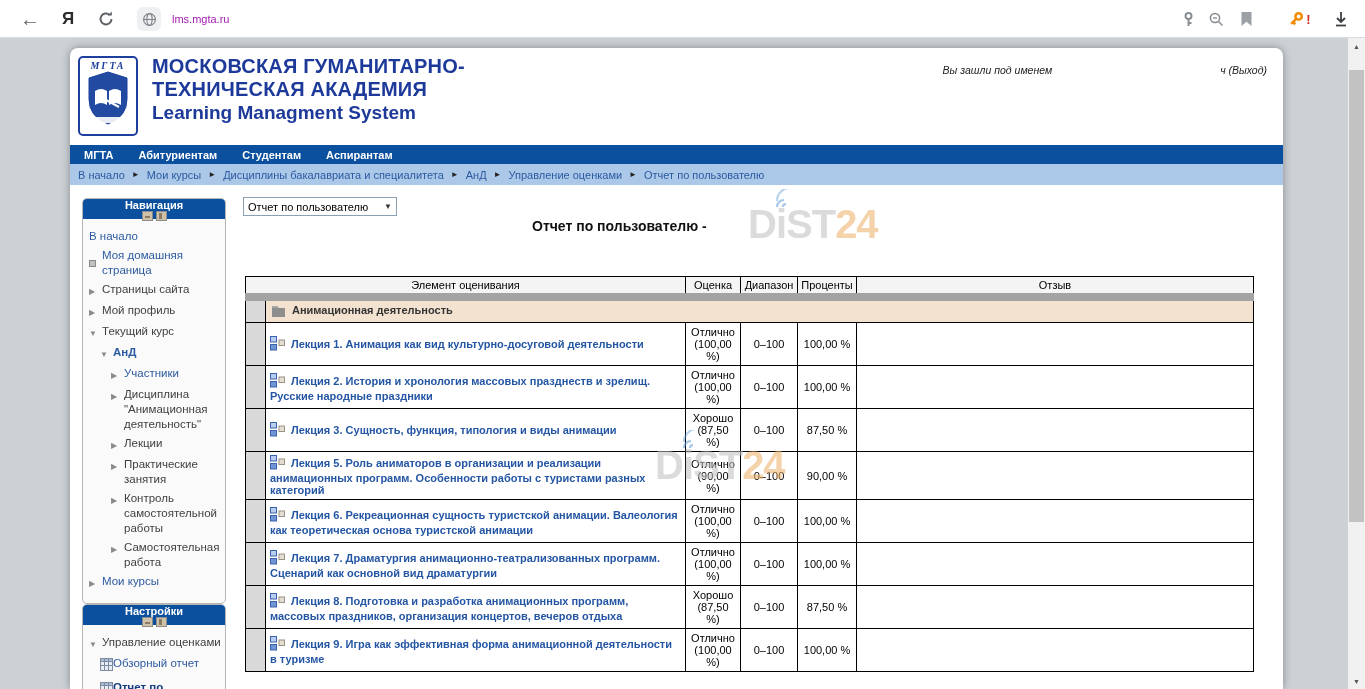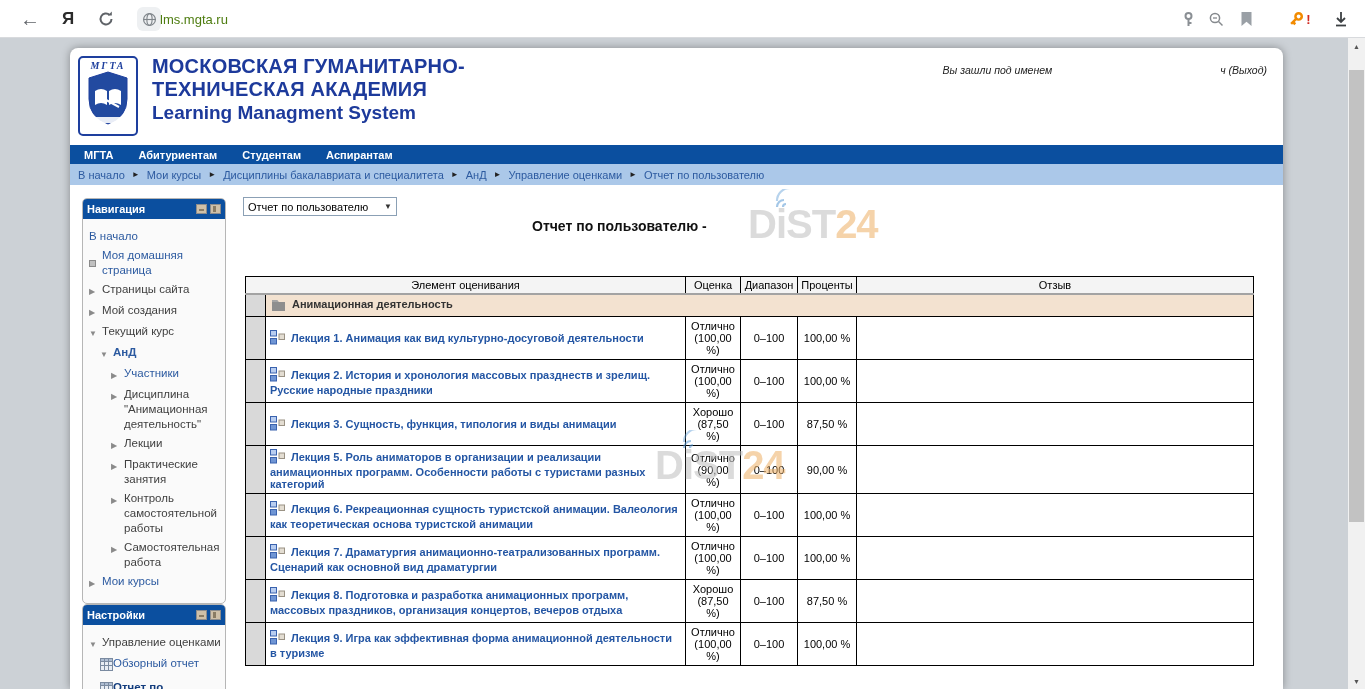--- a/index.html
+++ b/index.html
@@ -7,21 +7,21 @@
   #stage { position:relative; width:1365px; height:689px; }
 
   
   .toolbar { position:absolute; top:0; left:0; width:100%; height:38px; background:#fff; border-bottom:1px solid #d8dadd; z-index:50; }
   .tb-item { position:absolute; top:0; height:38px; display:flex; align-items:center; justify-content:center; color:#5f6368; }
   .tb-back { left:16px; width:28px; font-size:20px; }
   .tb-yandex { left:56px; width:24px; font-size:17px; font-weight:bold; color:#2b2b2b; }
   .tb-refresh { left:92px; width:28px; }
   .tb-globechip { left:136px; width:26px; }
   .globe-chip { width:24px; height:24px; border-radius:6px; background:#eef0f2; display:flex; align-items:center; justify-content:center; }
-  .tb-url { left:160px; font-size:13px; color:#4d7c0f; }
+  .tb-url { left:172px; font-size:11px; color:#a21caf; }
   .tb-title { left:260px; font-size:13px; color:#202124; }
   .tb-key { left:1176px; width:24px; }
   .tb-zoom { left:1204px; width:24px; }
   .tb-bookmark { left:1234px; width:24px; }
   .tb-okey { left:1284px; width:30px; }
   .okey-excl { color:#d42a20; font-weight:bold; font-size:13px; margin-left:1px; }
   .tb-download { left:1328px; width:26px; }
 
   
   .page { position:absolute; top:38px; left:0; width:1365px; height:651px; background:#ccd1d6; }
@@ -46,21 +46,21 @@
   .breadcrumb a { color:#2c5aa0; text-decoration:none; cursor:pointer; }
   .bc-sep { color:#222; font-size:8px; }
 
   
   .body-region { position:relative; height:504px; }
 
   
   .block { position:absolute; left:12px; width:144px; border:1px solid #b6b6b6; border-radius:5px; background:#fafafa; overflow:hidden; }
   .block-nav { top:13px; }
   .block-settings { top:419px; height:200px; }
-  .block-header { height:20px; background:#0b4f9f; display:flex; align-items:center; padding:0 4px; }
+  .block-header { height:20px; background:#0b4f9f; display:flex; align-items:center; padding:0 4px;flex-direction:column; }
   .block-header .bh-title { color:#fff; font-size:11px; font-weight:bold; flex:1; }
   .bh-icons { display:flex; gap:3px; }
   .bh-ic { width:11px; height:10px; background:#cfc0a8; border:1px solid #8d8d8d; position:relative; cursor:pointer; }
   .bh-ic.minus::after { content:""; position:absolute; left:2px; right:2px; top:4px; height:2px; background:#8a7c64; }
   .bh-ic.dock::after { content:""; position:absolute; left:2px; top:1px; bottom:1px; width:3px; background:#8a7c64; }
   .block-items { padding:6px 3px 8px 6px; font-size:11.5px; line-height:15px; }
   .side-item { display:flex; margin:4px 0; }
   .side-marker { flex:0 0 13px; padding-top:2px; color:#8a8a8a; font-size:7px; }
   .side-marker .sq { display:inline-block; width:7px; height:7px; background:#c0c0c0; border:1px solid #8a8a8a; margin-top:2px; }
   .side-label { flex:1; }
@@ -79,21 +79,21 @@
   .wm-1 { left:678px; top:17px; }
   .wm-2 { left:585px; top:258px; }
   .wm-gray { color:#bfbfbf; }
   .wm-orange { color:#eeb066; }
   .wm-arcs { position:absolute; left:27px; top:-13px; }
 
   
   .grades-wrap { position:absolute; left:175px; top:91px; width:1008px; }
   table.grades { border-collapse:collapse; width:1008px; font-size:11px; table-layout:fixed; }
   table.grades th, table.grades td { border:1px solid #000; padding:3px 4px; vertical-align:middle; }
-  table.grades thead th { background:#f4f4f4; font-weight:normal; border-bottom:2px solid #a3a3a3; padding:2px; text-align:center; }
+  table.grades thead th { background:#f4f4f4; font-weight:normal; border-bottom:8px solid #a3a3a3; padding:2px; text-align:center; }
   td.indent-cell { background:#d9d9d9; border-top:none; border-bottom:none; padding:0; }
   tr.cat-row td.cat { background:#f3e2d0; font-weight:bold; color:#333; padding:3px 5px; }
   td.item-cell { padding-left:6px;border-radius:21px; }
   .row-icon { display:inline-block; vertical-align:-3px; margin-right:6px; }
   a.item-link { color:#2456a4; font-weight:bold; text-decoration:none; cursor:pointer; }
   td.c { text-align:center; white-space:pre-line; }
 
   
   .sb-track { position:absolute; left:1348px; top:38px; width:17px; height:651px; background:#f1f1f1; z-index:60; }
   .sb-btn { position:absolute; left:0; width:17px; height:16px; display:flex; align-items:center; justify-content:center; font-size:7px; color:#555; cursor:pointer; }
@@ -223,21 +223,21 @@
               <div class="side-item" style="margin-left: 0px; align-items: center;">
     <span class="side-marker"><span class="sq"></span></span>
     <span class="side-label st-link">Моя домашняя страница</span>
   </div>
               <div class="side-item" style="margin-left: 0px;">
     <span class="side-marker"><span style="font-size:8px">▶</span></span>
     <span class="side-label st-text">Страницы сайта</span>
   </div>
               <div class="side-item" style="margin-left: 0px;">
     <span class="side-marker"><span style="font-size:8px">▶</span></span>
-    <span class="side-label st-text">Мой создания</span>
+    <span class="side-label st-text">Мой профиль</span>
   </div>
               <div class="side-item" style="margin-left: 0px;">
     <span class="side-marker"><span style="font-size:8px">▼</span></span>
     <span class="side-label st-text">Текущий курс</span>
   </div>
               <div class="side-item" style="margin-left: 11px;">
     <span class="side-marker"><span style="font-size:8px">▼</span></span>
     <span class="side-label st-link-bold">АнД</span>
   </div>
               <div class="side-item" style="margin-left: 22px;">

